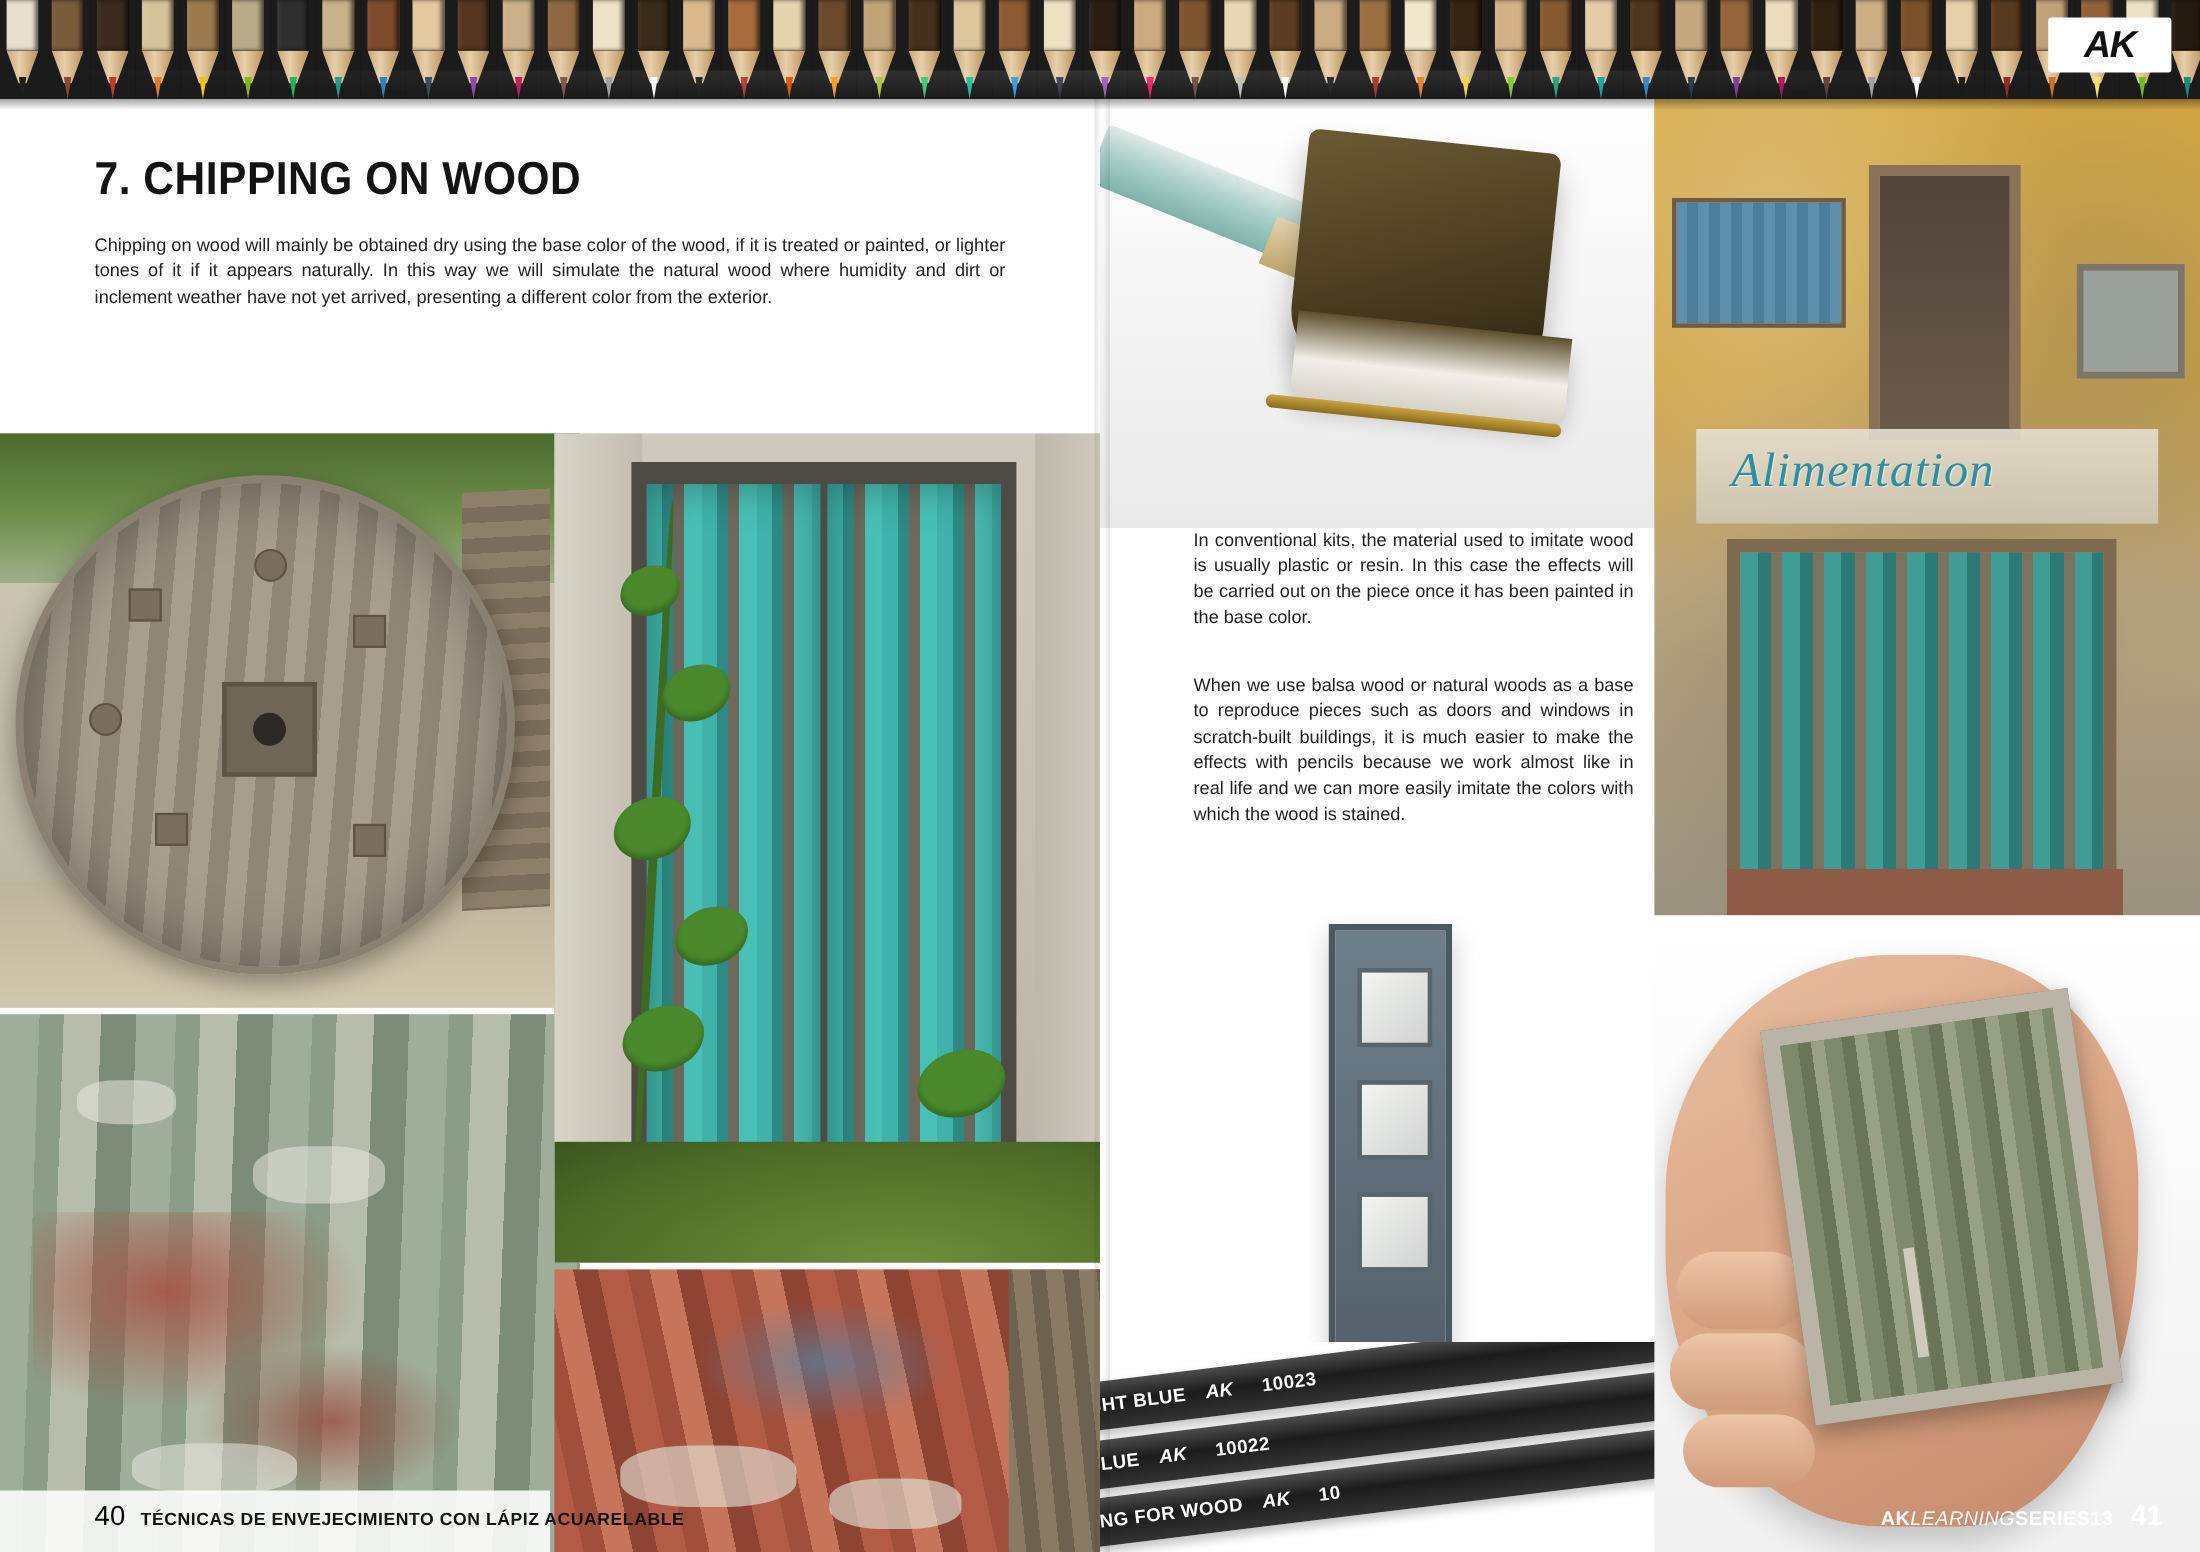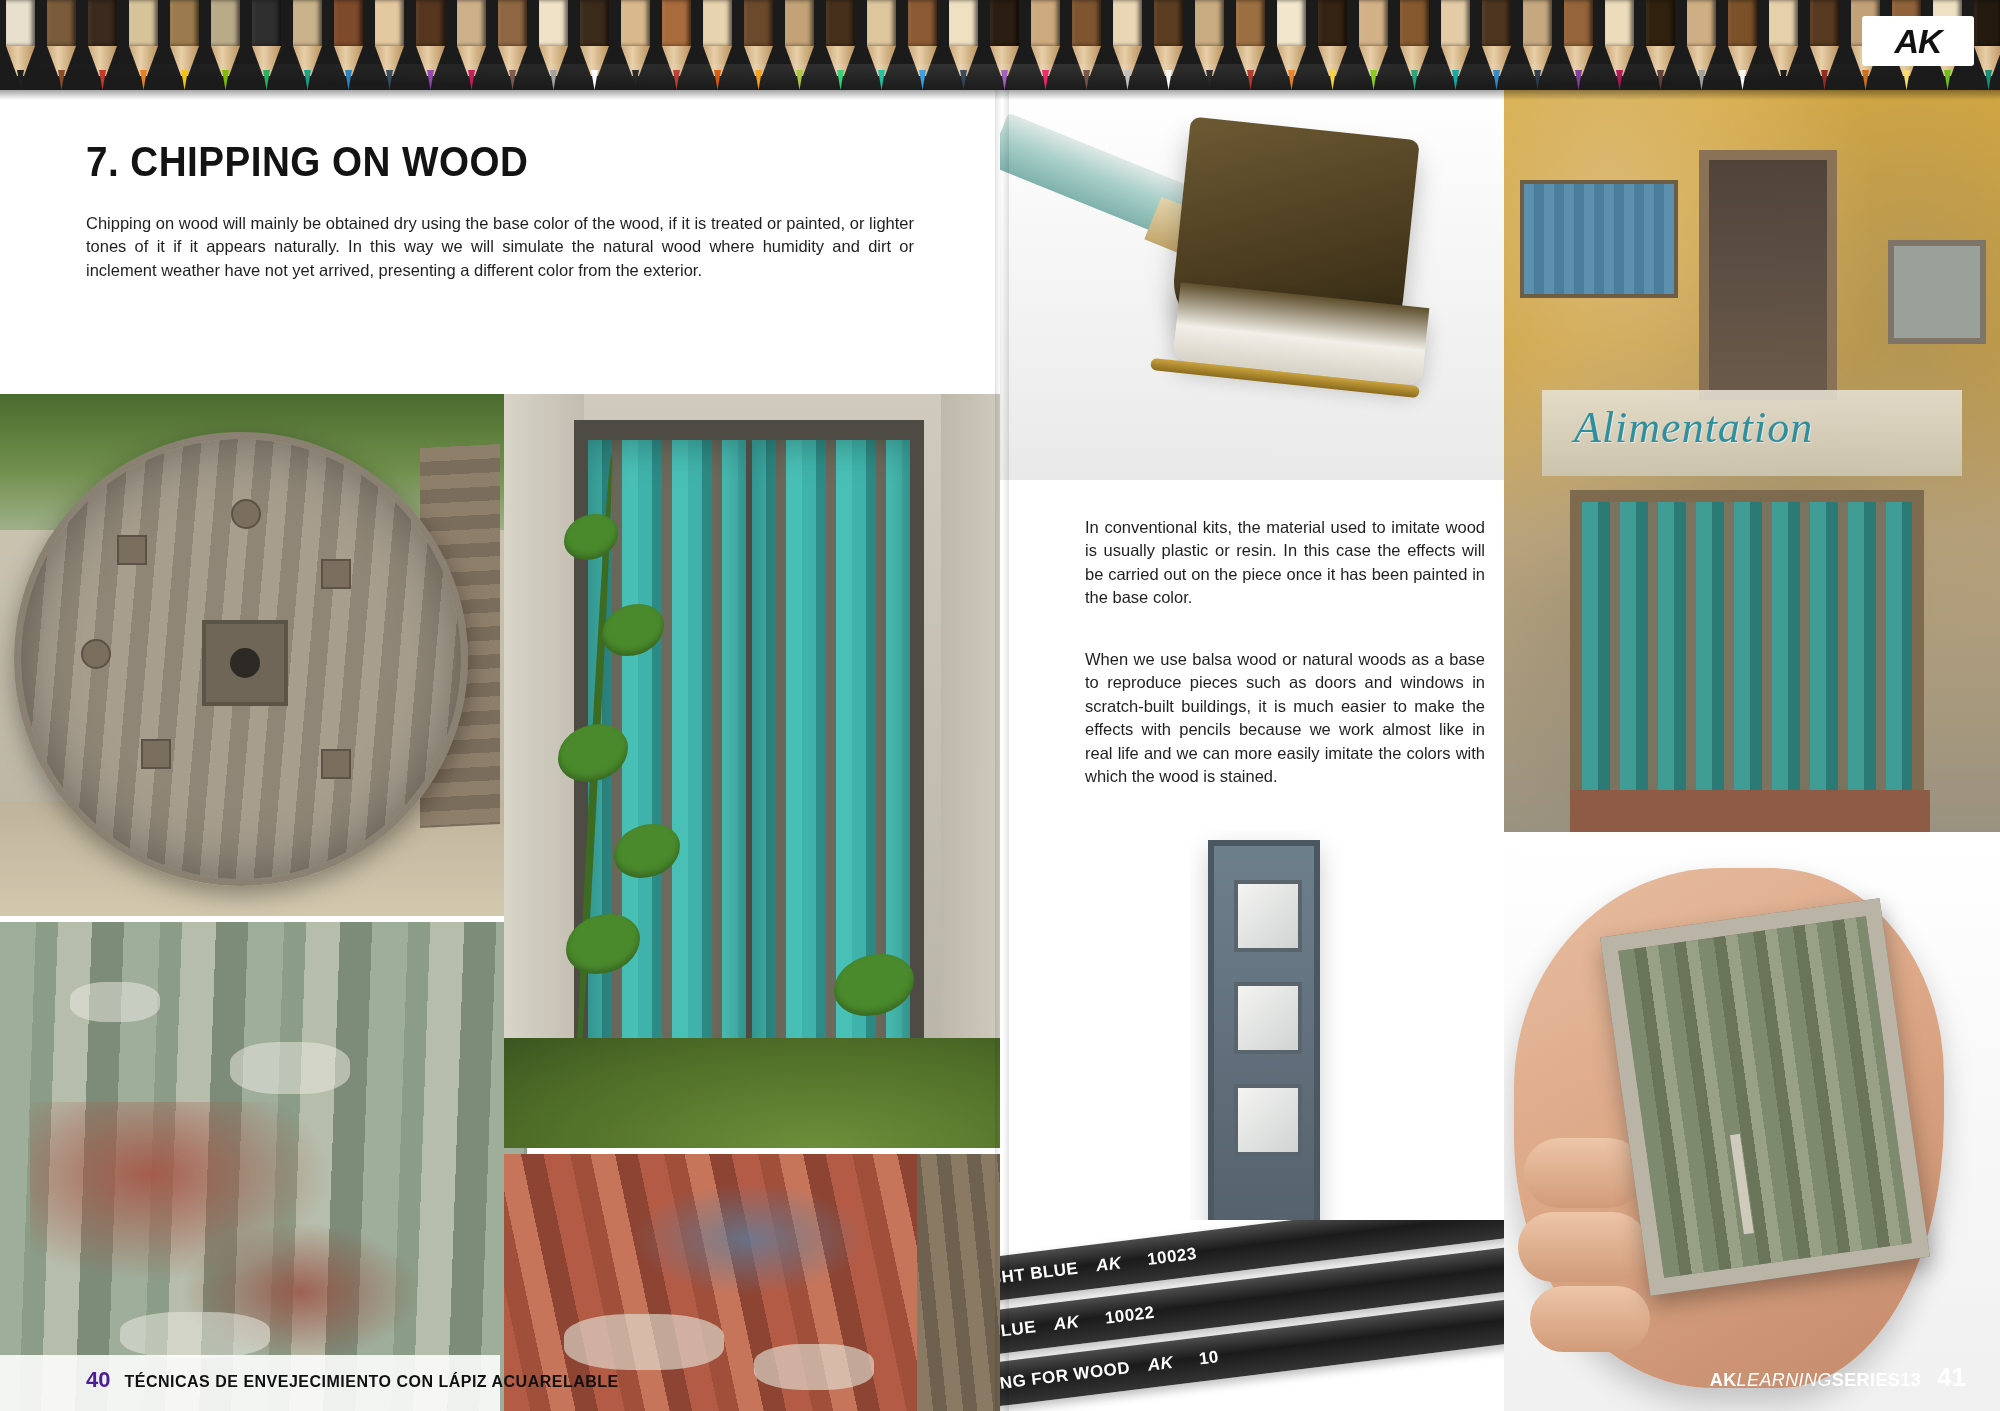--- a/index.html
+++ b/index.html
@@ -133,21 +133,20 @@
   .intro-p2 { left: 86px; top: 215px; }
 
   .right-col-p {
     position: absolute;
     left: 1085px;
     width: 400px;
     font-size: 16.5px;
     line-height: 1.42;
     color: #1f1f1f;
     text-align: justify;
-    margin-top: 36px;
   }
   .rp1 { top: 390px; }
   .rp2 { top: 522px; }
 
   
   .photo {
     position: absolute;
     overflow: hidden;
     background: #888;
     padding-left: 27px;
@@ -445,21 +444,21 @@
     background: #cfcabb;
   }
 
   
   .footer-left {
     position: absolute;
     left: 86px; bottom: 18px;
     display: flex; align-items: baseline; gap: 14px;
     z-index: 6;
   }
-  .footer-left .pageno { font-size: 22px; font-weight: bold; color: #4c1d95; }
+  .footer-left .pageno { font-size: 25px; font-weight: normal; color: #000000; }
   .footer-left .fname {
     font-size: 16px; letter-spacing: .5px; color: #111; font-weight: 600;
     font-stretch: condensed;
   }
   .footer-right {
     position: absolute;
     right: 34px; bottom: 18px;
     display: flex; align-items: baseline; gap: 16px;
     z-index: 6;
   }

